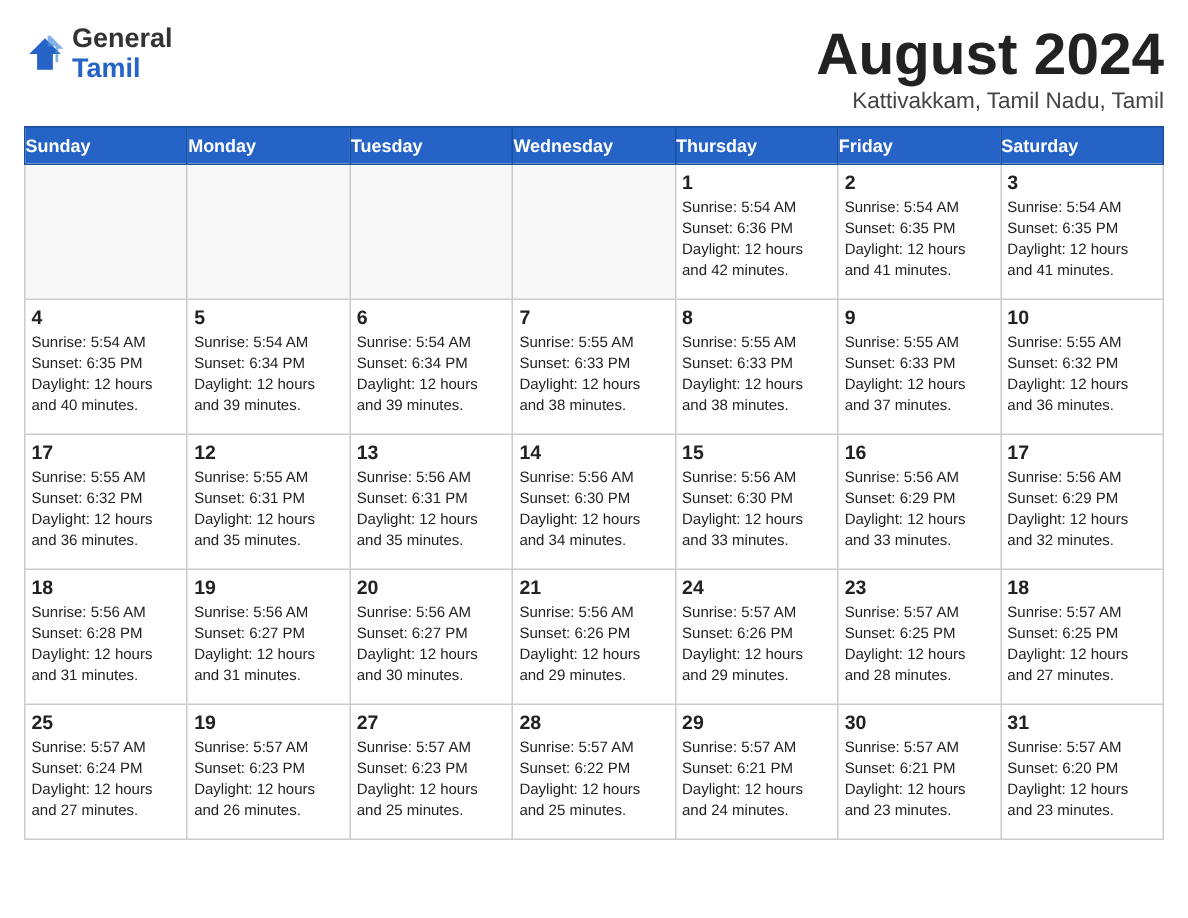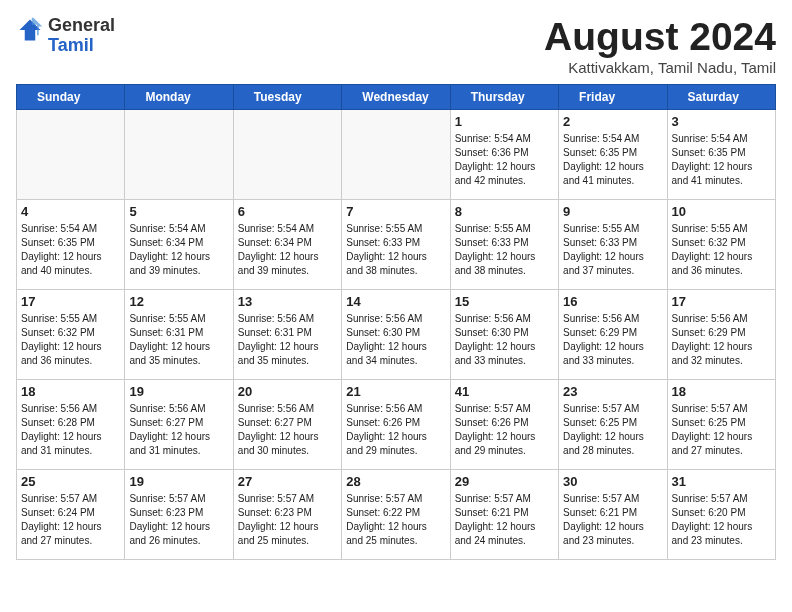--- a/index.html
+++ b/index.html
@@ -11,20 +11,21 @@
       padding: 16px;
     }
     .header {
       display: flex;
       justify-content: space-between;
       align-items: flex-start;
       margin-bottom: 8px;
     }
     .logo {
       display: flex;
+      align-items: center;
       gap: 4px;
     }
     .logo-text {
       font-size: 18px;
       font-weight: bold;
       line-height: 1.1;
     }
     .logo-general { color: #333; }
     .logo-blue { color: #2563c7; }
     .logo-icon {
@@ -47,21 +48,21 @@
     table {
       width: 100%;
       border-collapse: collapse;
       table-layout: fixed;
     }
     thead tr th {
       background: #2563c7;
       color: #fff;
       font-size: 12px;
       font-weight: bold;
-      padding: 5px 20px;
+      padding: 5px 0;
       text-align: left;
       border: 1px solid #1a4fa0;
     }
     tbody tr td {
       border: 1px solid #ccc;
       vertical-align: top;
       padding: 4px 4px;
       font-size: 10px;
       color: #222;
       min-height: 80px;
@@ -267,21 +268,21 @@
 and 30 minutes.</div>
         </td>
         <td>
           <div class="day-num">21</div>
           <div class="day-info" style="white-space: pre-line;">Sunrise: 5:56 AM
 Sunset: 6:26 PM
 Daylight: 12 hours
 and 29 minutes.</div>
         </td>
         <td>
-          <div class="day-num">41</div>
+          <div class="day-num">24</div>
           <div class="day-info" style="white-space: pre-line;">Sunrise: 5:57 AM
 Sunset: 6:26 PM
 Daylight: 12 hours
 and 29 minutes.</div>
         </td>
         <td>
           <div class="day-num">23</div>
           <div class="day-info" style="white-space: pre-line;">Sunrise: 5:57 AM
 Sunset: 6:25 PM
 Daylight: 12 hours

